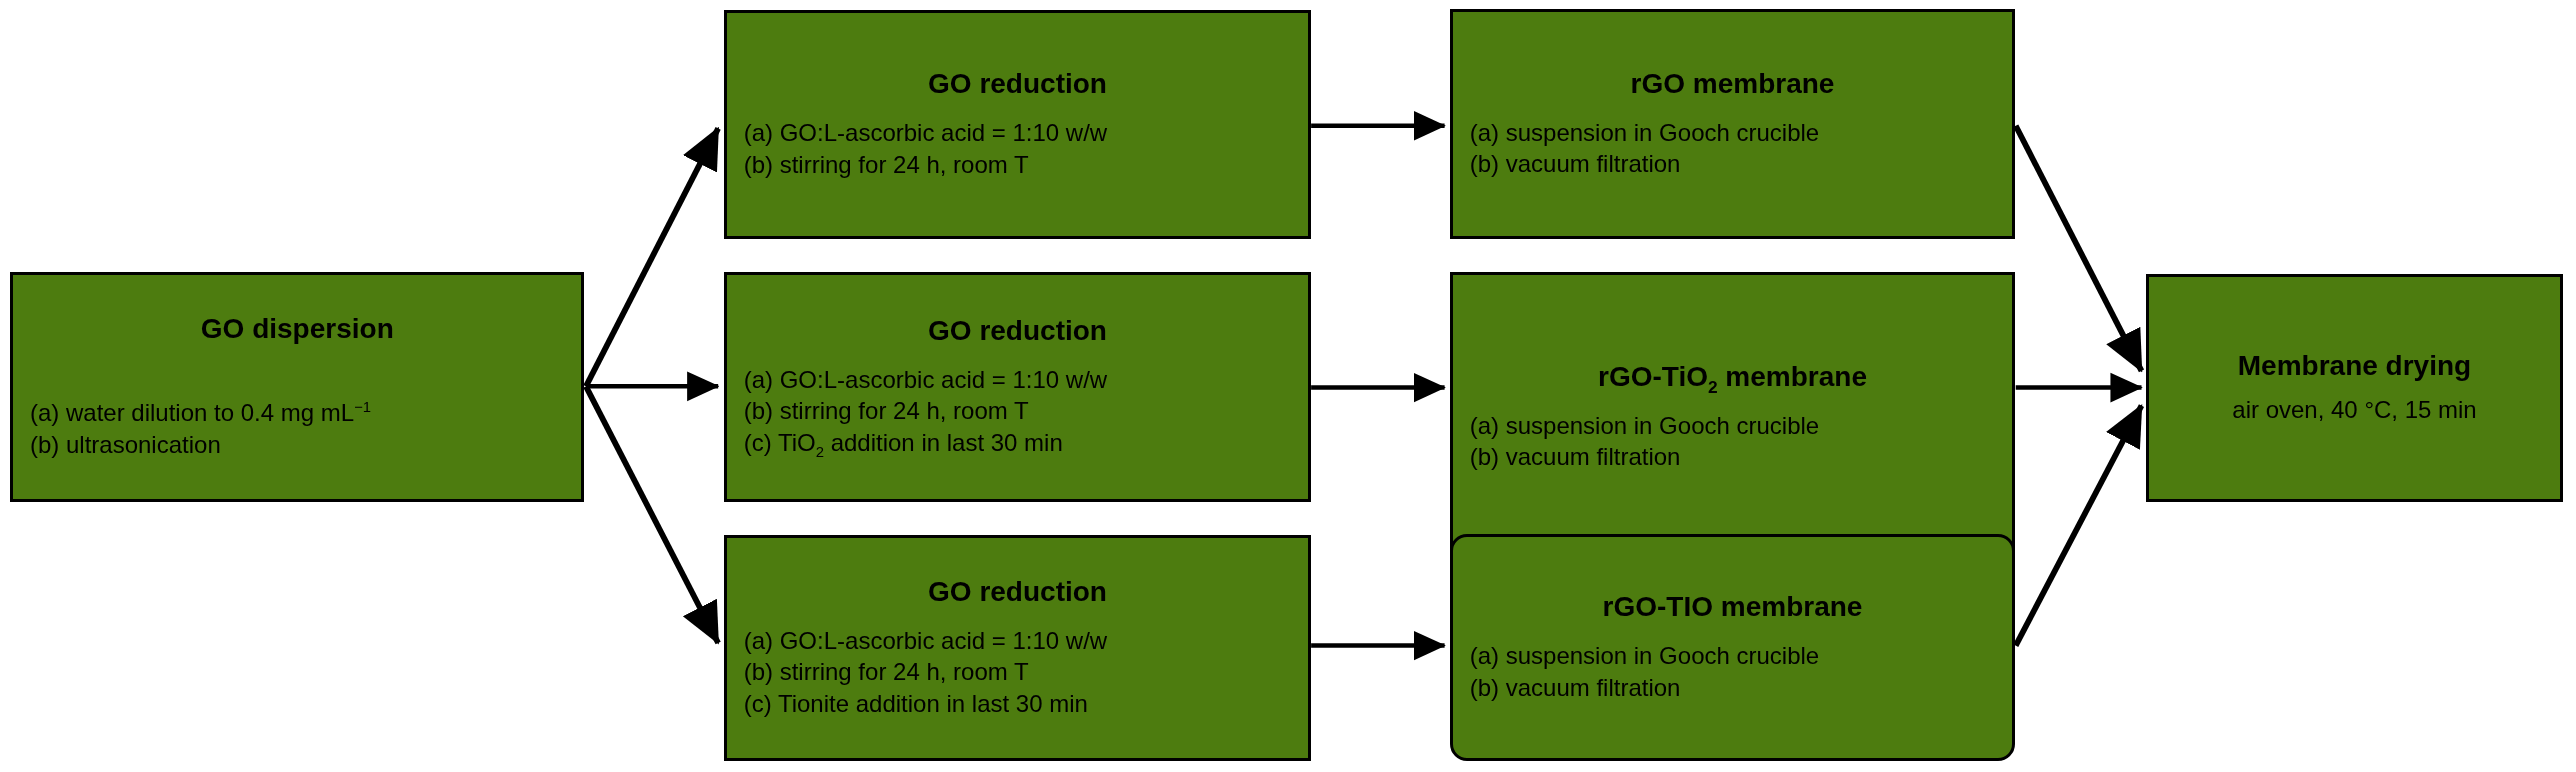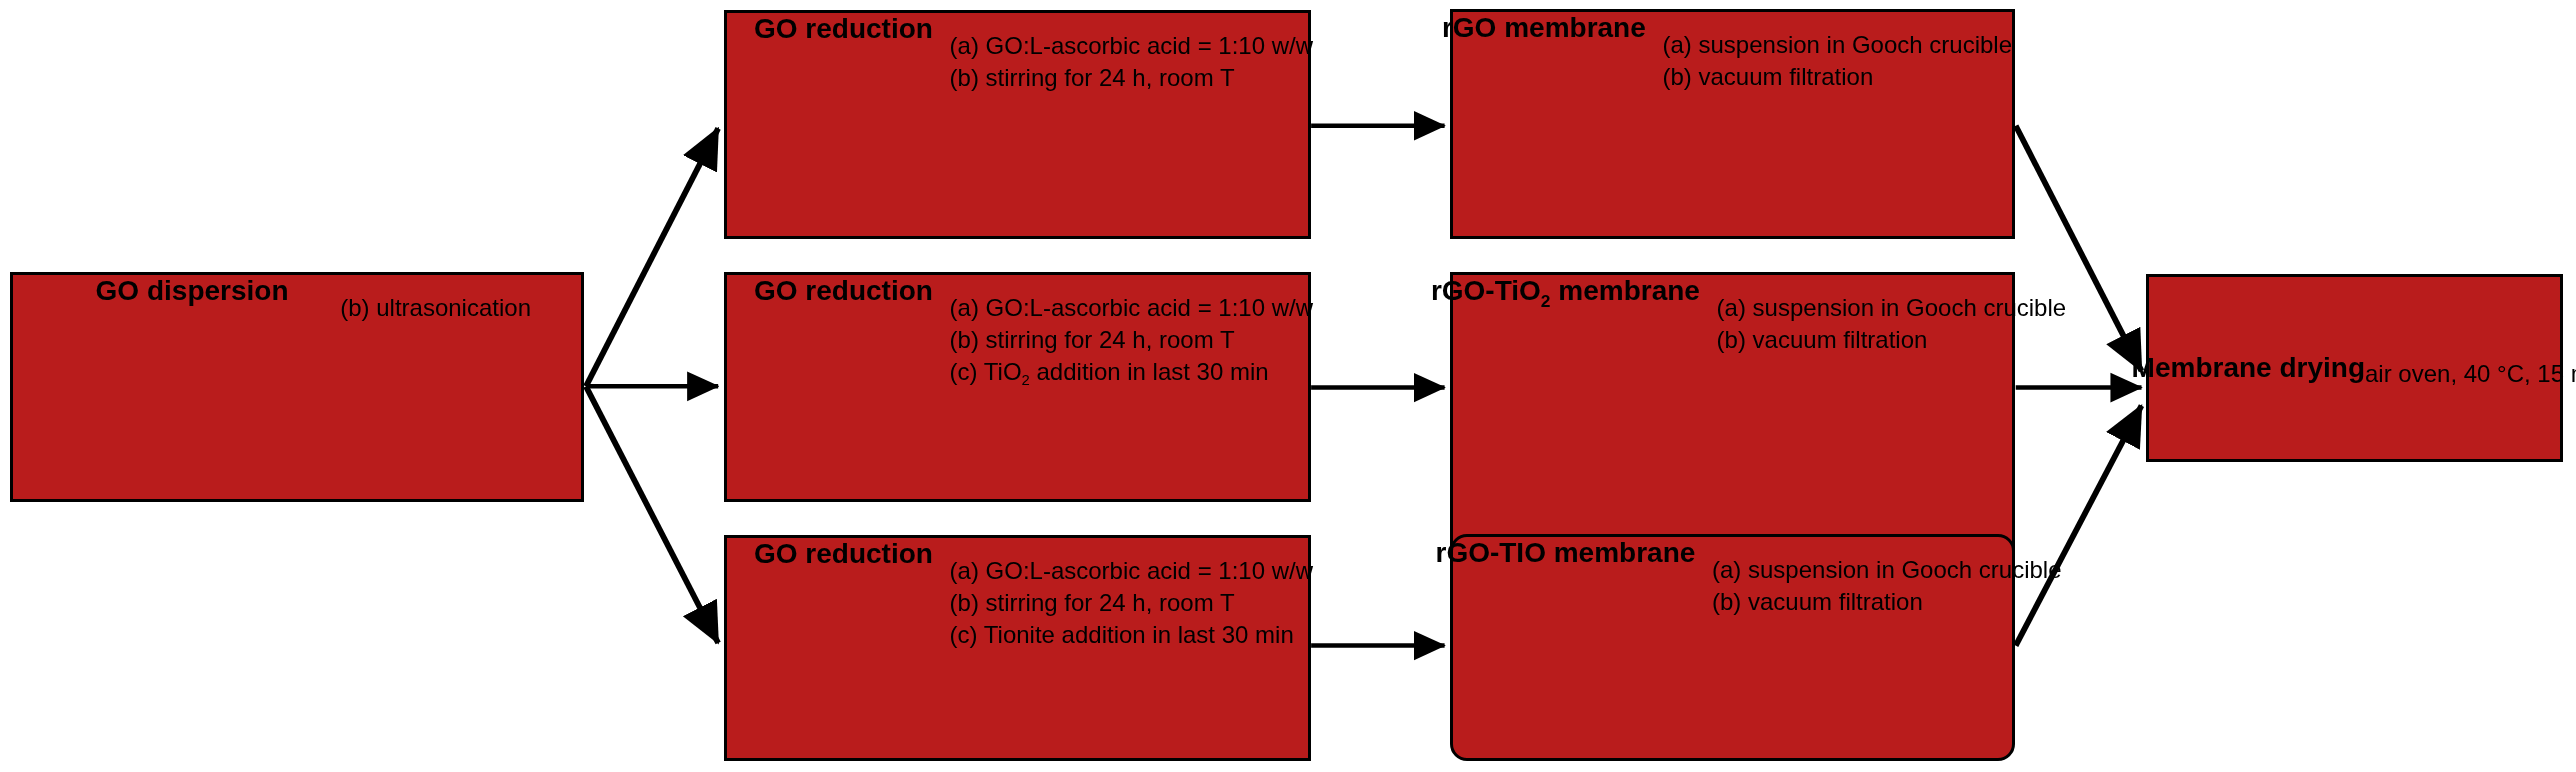--- a/index.html
+++ b/index.html
@@ -12,26 +12,25 @@
     width: 2576px;
     height: 772px;
     background: #ffffff;
     font-family: "Liberation Sans", sans-serif;
     overflow: hidden;
   }
   .flow-box {
     position: absolute;
     box-sizing: border-box;
     border: 3.2px solid #000000;
-    background: #b91c1c;
+    background: #4d7c0f;
     display: flex;
-    flex-direction: row;
+    flex-direction: column;
     justify-content: center;
     z-index: 2;
-    padding-left: 32px;
   }
   .box-title {
     text-align: center;
     font-weight: bold;
     font-size: 28px;
     line-height: 1.15;
     color: #000000;
     white-space: nowrap;
   }
   .box-lines {
@@ -114,20 +113,21 @@
       <line x1="3140" y1="604" x2="3336" y2="604" stroke="#000000" stroke-width="7" marker-end="url(#ah)"></line>
     </g>
     <g>
       <line x1="3140" y1="1006" x2="3336" y2="632" stroke="#000000" stroke-width="9" marker-end="url(#ah)"></line>
     </g>
   </svg>
 
   <div class="flow-box" style="left:10.3px; top:272px; width:574px; height:230px;gap:35px;">
     <div class="box-title">GO dispersion</div>
     <div class="box-lines">
+      <div class="box-line"><span>(a) water dilution to 0.4 mg mL</span><span class="box-sup">−1</span></div>
       <div class="box-line">(b) ultrasonication</div>
     </div>
   </div>
 
   <div class="flow-box" style="left:724px; top:10.3px; width:587px; height:229px;">
     <div class="box-title">GO reduction</div>
     <div class="box-lines">
       <div class="box-line">(a) GO:L-ascorbic acid = 1:10 w/w</div>
       <div class="box-line">(b) stirring for 24 h, room T</div>
     </div>
@@ -144,21 +144,21 @@
 
   <div class="flow-box" style="left:724px; top:535px; width:587px; height:226px;">
     <div class="box-title">GO reduction</div>
     <div class="box-lines">
       <div class="box-line">(a) GO:L-ascorbic acid = 1:10 w/w</div>
       <div class="box-line">(b) stirring for 24 h, room T</div>
       <div class="box-line"><span>(c) </span><b>Tionite</b><span> addition in last 30 min</span></div>
     </div>
   </div>
 
-  <div class="flow-box" style="left:1450px; top:9px; width:565px; height:230px;justify-content:flex-end;">
+  <div class="flow-box" style="left:1450px; top:9px; width:565px; height:230px;">
     <div class="box-title">rGO membrane</div>
     <div class="box-lines">
       <div class="box-line">(a) suspension in Gooch crucible</div>
       <div class="box-line">(b) vacuum filtration</div>
     </div>
   </div>
 
   <div class="flow-box" style="left:1450px; top:272px; width:565px; height:290px;">
     <div class="box-title"><span>rGO-TiO</span><span class="box-sub">2</span><span> membrane</span></div>
     <div class="box-lines">
@@ -168,21 +168,21 @@
   </div>
 
   <div class="flow-box" style="left:1450px; top:534px; width:565px; height:227px;border-radius:17px;">
     <div class="box-title">rGO-TIO membrane</div>
     <div class="box-lines">
       <div class="box-line">(a) suspension in Gooch crucible</div>
       <div class="box-line">(b) vacuum filtration</div>
     </div>
   </div>
 
-  <div class="flow-box center-only" style="left:2146px; top:274px; width:417px; height:188px;">
+  <div class="flow-box center-only" style="left:2146px; top:274px; width:417px; height:228px;">
     <div class="box-title">Membrane drying</div>
     <div class="box-lines">
       <div class="box-line">air oven, 40 °C, 15 min</div>
     </div>
   </div>
 
 </div>
 
 
 </body></html>

